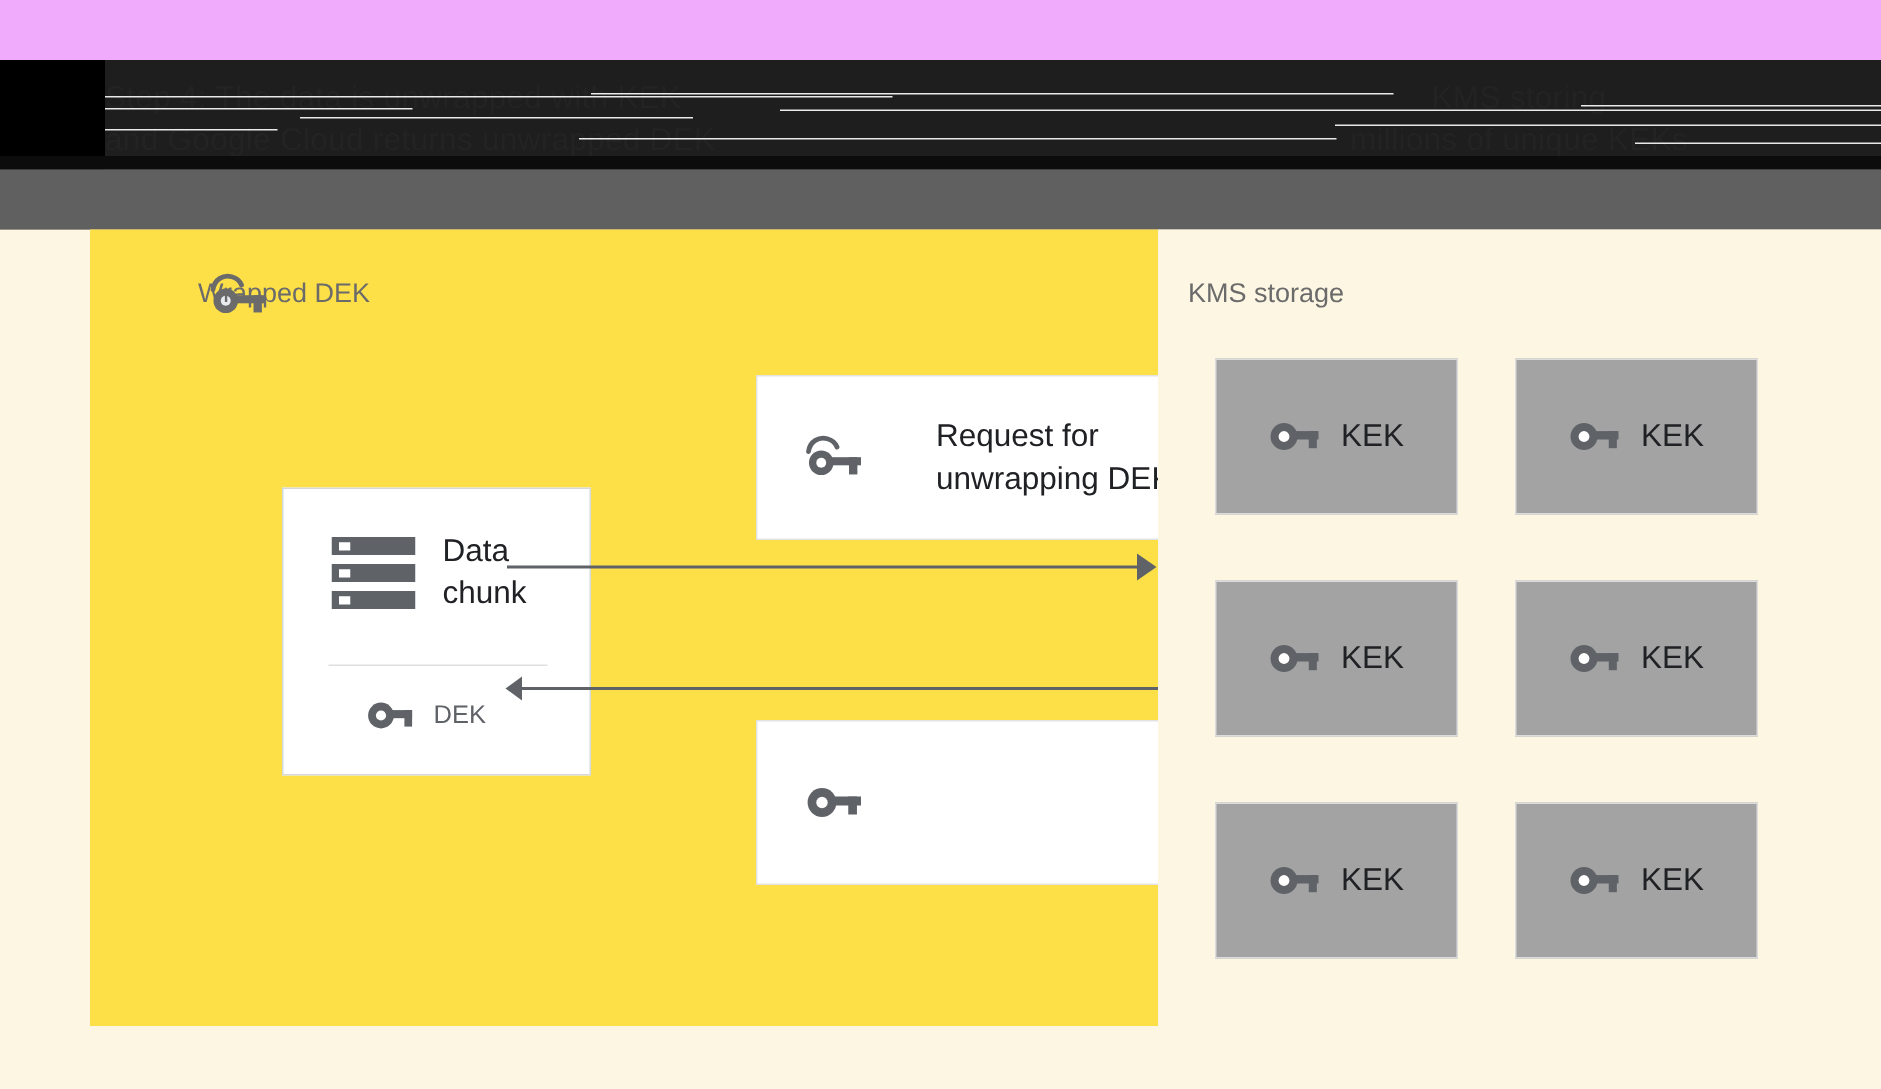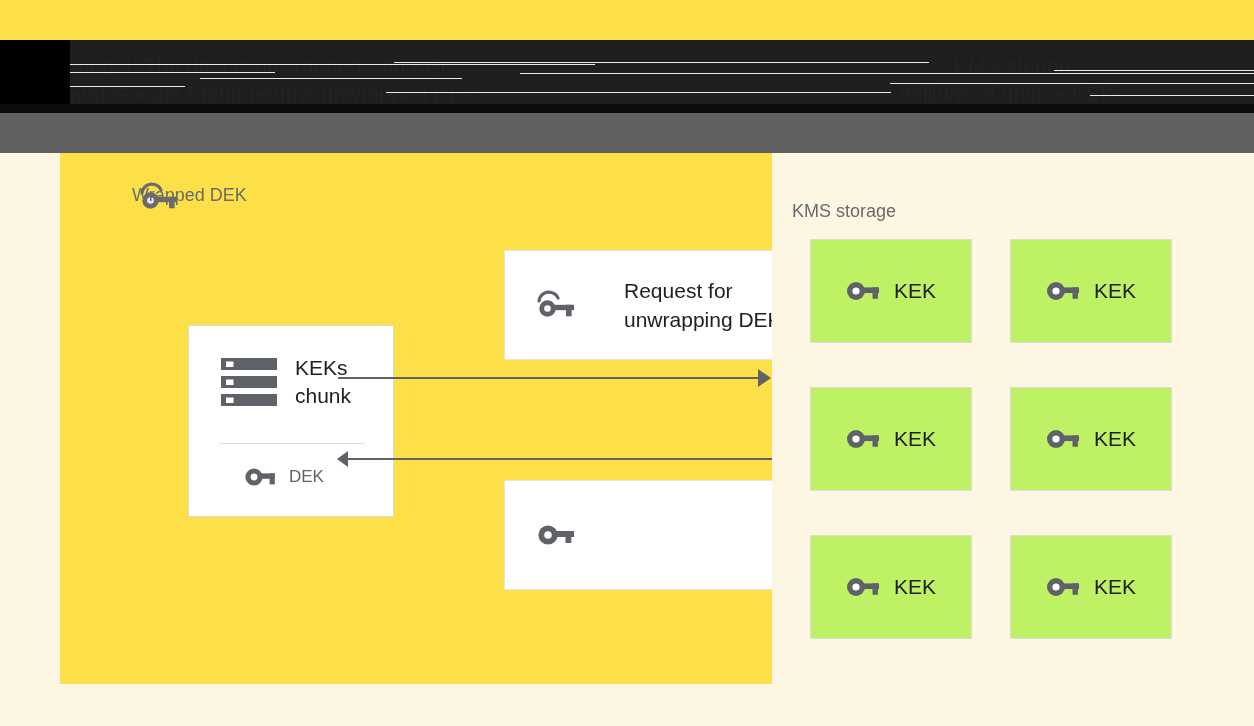--- a/index.html
+++ b/index.html
@@ -7,21 +7,21 @@
     width: 1254px; height: 726px;
     background: #000;
     font-family: "Liberation Sans", sans-serif;
     overflow: hidden;
   }
   #root { position: relative; width: 1254px; height: 726px; background: #000; }
 
   
   .header-band {
     position: absolute; left: 0; top: 0; width: 1254px; height: 113px;
-    background: #fde047;
+    background: #f0abfc;
   }
   .header-inner {
     position: absolute; left: 0; top: 40px; width: 1254px; height: 73px;
     background: #1e1e1e;
   }
   .hdr-text {
     position: absolute;
     color: #232323;
     font-size: 21px;
     line-height: 28px;
@@ -55,21 +55,21 @@
   .panel-title {
     position: absolute;
     font-size: 18px; color: #6b6b6b; white-space: nowrap;
   }
   .panel-left .panel-title { left: 72px; top: 32px; }
 
   .panel-right {
     position: absolute; left: 772px; top: 0px; width: 482px; height: 531px;
     background: #fdf6e3;
   }
-  .panel-right .panel-title { left: 20px; top: 32px; margin-top: 16px; }
+  .panel-right .panel-title { left: 20px; top: 32px; }
 
   
   .icon { display: inline-block; vertical-align: middle; flex: 0 0 auto; }
 
   
   .card-datachunk {
     position: absolute; left: 128px; top: 172px; width: 206px; height: 192px;
     background: #fff; border: 1px solid #d6d9dc;
   }
   .dc-row {
@@ -128,21 +128,21 @@
 
   
   .kek-grid {
     position: absolute; left: 38px; top: 86px;
     display: grid;
     grid-template-columns: 162px 162px;
     grid-template-rows: 104px 104px 104px;
     column-gap: 38px; row-gap: 44px;
   }
   .kek-card {
-    background: #bef264; border: 1px solid #dcdcdc;
+    background: #a3a3a3; border: 1px solid #dcdcdc;
     display: flex; align-items: center; justify-content: center; gap: 14px;
   }
   .kek-label { font-size: 21px; color: #202124; }
 </style>
 </head>
 <body>
 
 <div id="root">
 
   <div class="header-band">
@@ -188,21 +188,21 @@
       <div class="card-datachunk">
         <div class="dc-row">
           <svg class="icon" width="56" height="52" viewBox="0 0 56 52">
             <rect x="0" y="2" width="56" height="12" fill="#5f6368"></rect>
             <rect x="5" y="5.5" width="7.5" height="5.5" fill="#ffffff"></rect>
             <rect x="0" y="20" width="56" height="12" fill="#5f6368"></rect>
             <rect x="5" y="23.5" width="7.5" height="5.5" fill="#ffffff"></rect>
             <rect x="0" y="38" width="56" height="12" fill="#5f6368"></rect>
             <rect x="5" y="41.5" width="7.5" height="5.5" fill="#ffffff"></rect>
           </svg>
-          <div class="dc-label">KEKs
+          <div class="dc-label">Data
 chunk</div>
         </div>
 
         <div class="dc-divider"></div>
 
         <div class="dc-dek">
           <svg class="icon" width="30" height="22" viewBox="0 0 30 22">
             <circle cx="9" cy="11" r="8.6" fill="#5f6368"></circle>
             <circle cx="9" cy="11" r="3.4" fill="#ffffff"></circle>
             <rect x="15.5" y="7.4" width="14.3" height="5.4" fill="#5f6368"></rect>

